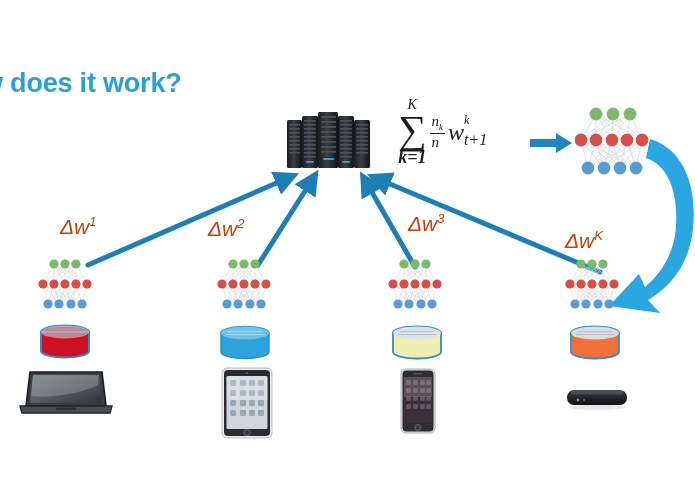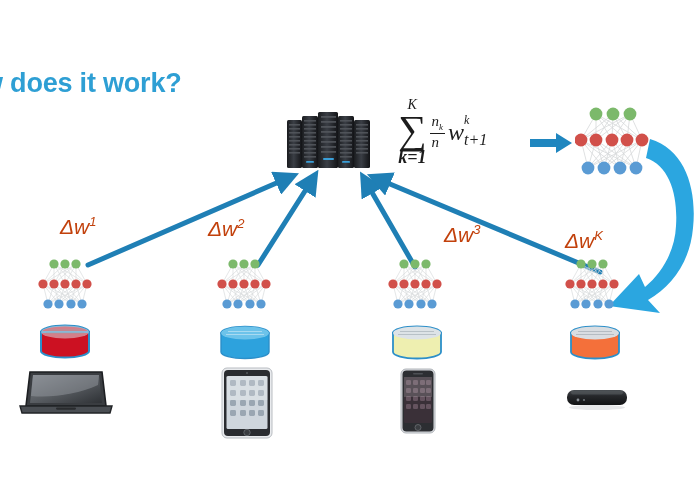--- a/index.html
+++ b/index.html
@@ -478,21 +478,21 @@
           <rect x="19" y="43" width="6" height="6" rx="1.4"></rect>
         <rect x="28" y="43" width="6" height="6" rx="1.4"></rect>
           <rect x="37" y="43" width="6" height="6" rx="1.4"></rect>
       </g>
       <rect x="5.5" y="9" width="41" height="24" fill="#ffffff" opacity="0.22"></rect>
       <circle cx="26" cy="65.5" r="3.2" fill="#3a3d41" stroke="#6a6e73" stroke-width="0.8"></circle>
       <circle cx="26" cy="6" r="1" fill="#55585c"></circle>
     </svg>
   </div>
 
-  <div class="dlabel" style="left:408px; top:222px;margin-left:36px;">
+  <div class="dlabel" style="left:408px; top:211px;">
     <span>Δw</span><span class="sup">3</span>
   </div>
   <div class="nnet" style="left:388px; top:258px;">
     <svg width="56" height="54" viewBox="0 0 56 54">
       <g stroke="#d9dbdd" stroke-width="0.7">
         <line x1="16" y1="6" x2="5" y2="26"></line>
           <line x1="16" y1="6" x2="16" y2="26"></line>
         <line x1="16" y1="6" x2="27" y2="26"></line>
           <line x1="16" y1="6" x2="38" y2="26"></line>
         <line x1="16" y1="6" x2="49" y2="26"></line>

